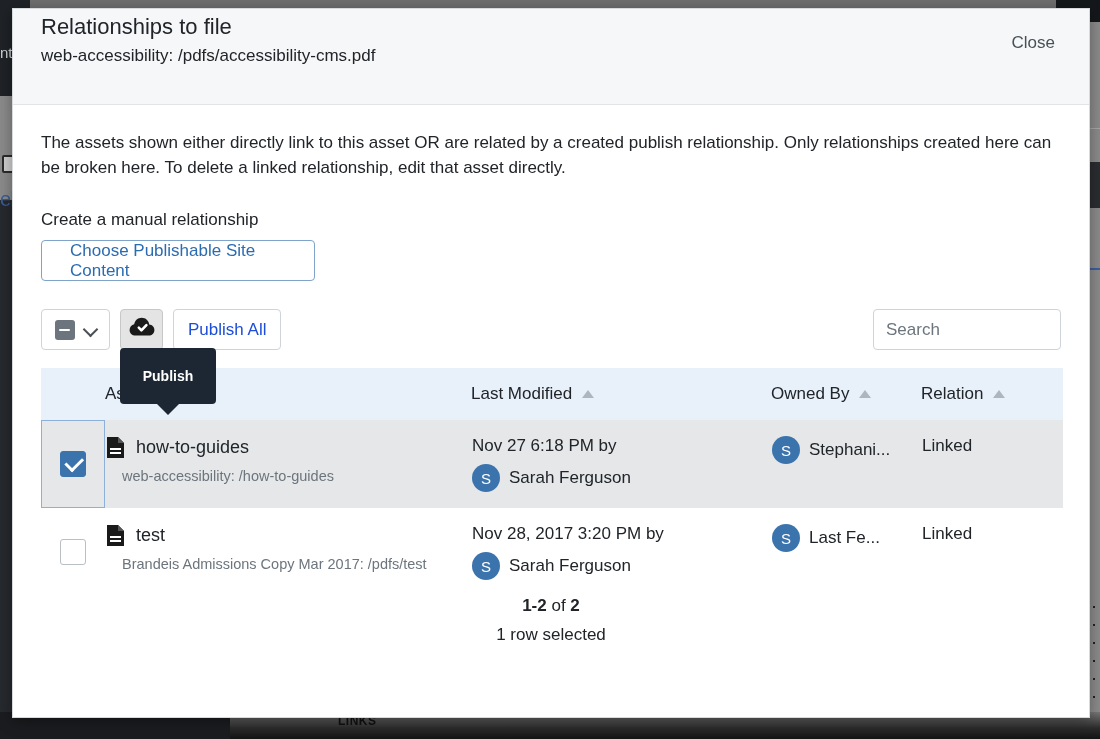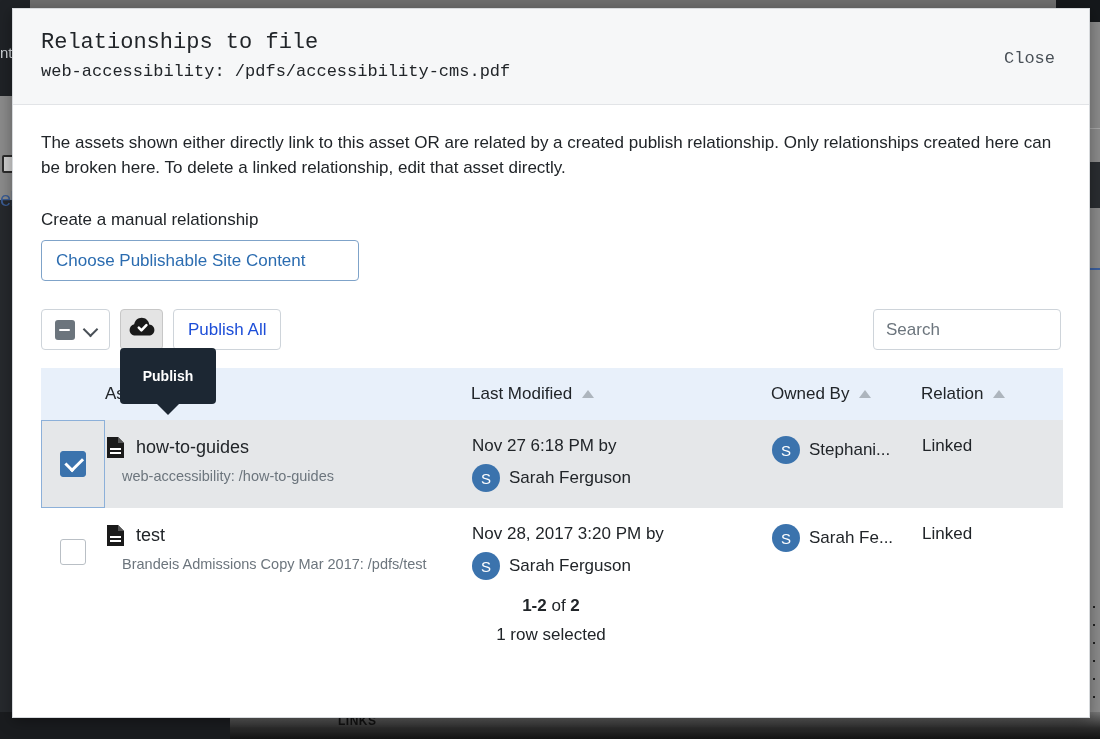--- a/index.html
+++ b/index.html
@@ -54,24 +54,23 @@
   .modal {
     position:absolute; left:12px; top:8px; width:1078px; height:710px;
     background:#ffffff;
     box-shadow: 0 3px 14px rgba(0,0,0,.35);
     border:1px solid #d7dadd;
     display:flex; flex-direction:column;
   }
   .modal-header {
     background:#f6f7f8;
     border-bottom:1px solid #e2e4e7;
-    padding:20px 28px 16px 28px;
+    padding:4px 28px 16px 28px;
     display:flex; align-items:flex-start; justify-content:space-between;
     min-height:96px;
-    font-family:Liberation Mono, monospace;
   }
   .modal-title {
     font-size:22px; color:#212529; line-height:1.25; font-weight:400;
     margin:0 0 4px 0;
   }
   .modal-subtitle { font-size:17px; color:#212529; line-height:1.3; }
   .close-btn {
     font-size:17px; color:#495057; cursor:pointer; padding-top:20px;
     background:none; border:none; font-family:inherit;
   }
@@ -79,24 +78,24 @@
   .modal-body { padding:26px 28px 0 28px; position:relative; flex:1; }
 
   .desc {
     font-size:17px; color:#212529; line-height:1.45; max-width:1025px;
     margin:0 0 30px 0;
   }
 
   .section-label { font-size:17px; color:#212529; margin:0 0 10px 0; }
 
   .choose-select {
-    width:318px; height:41px;
+    width:274px; height:41px;
     border:1px solid #7fa3c9; border-radius:4px; background:#fff;
     color:#2b6cb0; font-size:17px;
-    display:flex; align-items:center; padding:0 14px;
+    display:flex; align-items:center; padding:0 28px;
     cursor:pointer; position:relative;
   }
 
   
   .tooltip {
     position:absolute; left:107px; top:243px; width:96px; height:56px;
     background:#1c2733; border-radius:4px;
     display:flex; align-items:center; justify-content:center;
     color:#fff; font-size:14px; font-weight:bold; z-index:30;
   }
@@ -365,21 +364,21 @@
             <td>
               <div class="mod-line1">Nov 28, 2017 3:20 PM by</div>
               <div class="mod-line2">
                 <span class="avatar">S</span>
                 <span>Sarah Ferguson</span>
               </div>
             </td>
             <td>
               <div class="owner-line">
                 <span class="avatar">S</span>
-                <span>Sarah Fe...</span>
+                <span>Last Fe...</span>
               </div>
             </td>
             <td>
               <span>Linked</span>
             </td>
           </tr>
 
         </tbody>
       </table>
 

